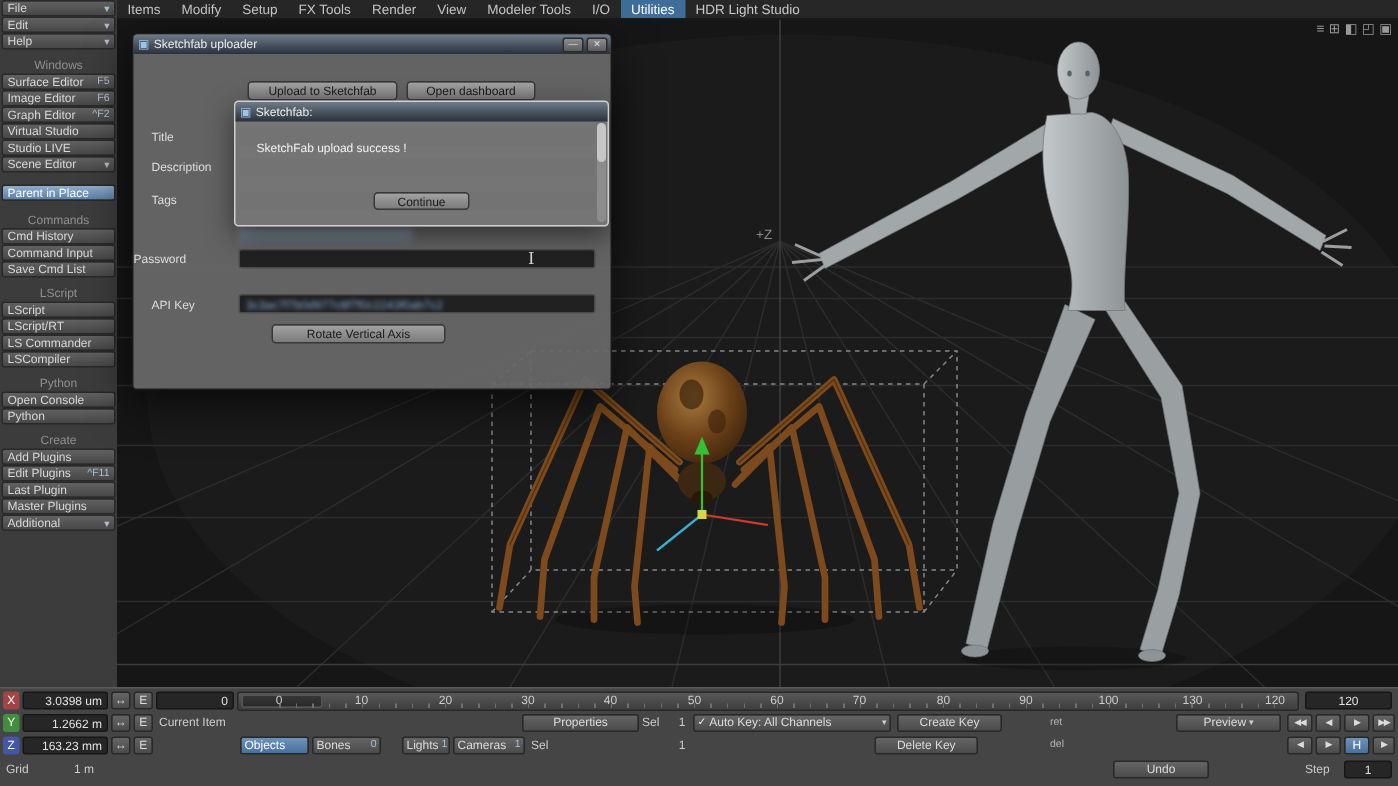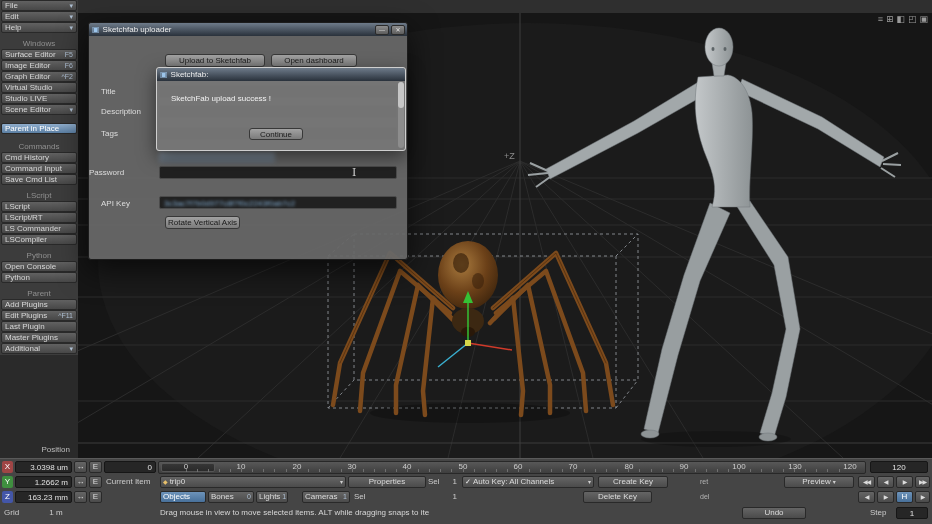--- a/index.html
+++ b/index.html
@@ -76,20 +76,32 @@
   .shortcut{color:#b5b5b5;font-size:7px}
   .lab{color:#cdcdcd}
   .arrow{font-size:6px;color:#cfcfcf}
   .tbtn{font-size:6px;letter-spacing:-1px}
 </style>
 </head>
 <body>
 
 <div class="app">
 
+  <div class="menubar">
+    <div class="menu-item">Items</div>
+    <div class="menu-item">Modify</div>
+    <div class="menu-item">Setup</div>
+    <div class="menu-item">FX Tools</div>
+    <div class="menu-item">Render</div>
+    <div class="menu-item">View</div>
+    <div class="menu-item">Modeler Tools</div>
+    <div class="menu-item">I/O</div>
+    <div class="menu-item active">Utilities</div>
+    <div class="menu-item">HDR Light Studio</div>
+  </div>
 
   <div class="sidebar">
     <div class="sb-btn">
       <span>File</span>
       <span class="key">▾</span>
     </div>
     <div class="sb-btn">
       <span>Edit</span>
       <span class="key">▾</span>
     </div>
@@ -152,40 +164,37 @@
     </div>
     <div class="gap6"></div>
     <div class="sb-label">Python</div>
     <div class="sb-btn">
       <span>Open Console</span>
     </div>
     <div class="sb-btn">
       <span>Python</span>
     </div>
     <div class="gap6"></div>
-    <div class="sb-label">Parent</div>
+    <div class="sb-label">Create</div>
     <div class="sb-btn">
       <span>Add Plugins</span>
     </div>
     <div class="sb-btn">
       <span>Edit Plugins</span>
       <span class="key">^F11</span>
     </div>
     <div class="sb-btn">
       <span>Last Plugin</span>
     </div>
     <div class="sb-btn">
       <span>Master Plugins</span>
     </div>
     <div class="sb-btn">
       <span>Additional</span>
       <span class="key">▾</span>
-    </div>
-    <div class="sb-dark">
-      <div class="pos-label">Position</div>
     </div>
   </div>
 
   <div class="viewport">
     <svg class="vp-svg" viewBox="0 0 854 445">
       <defs>
         <radialGradient id="abdo" cx="40%" cy="35%" r="75%">
           <stop offset="0" stop-color="#a87a3e"></stop>
             <stop offset="0.55" stop-color="#6b4018"></stop>
             <stop offset="1" stop-color="#39220c"></stop>
@@ -311,29 +320,29 @@
     <div class="dlg-input" style="top:62px"></div>
     <div class="dlg-input" style="top:82px"></div>
     <div class="dlg-input" style="top:104px"></div>
     <div class="blur-stub"></div>
     <div class="dlg-input" style="top:143px">
       <span class="ibeam" style="left:192px;top:0px">I</span>
     </div>
     <div class="dlg-input" style="top:173px">
       <span class="masked">3c3ac7f7b0d977c8f7f0c2243f0ab7c2</span>
     </div>
-    <div class="dlg-btn" style="left:76px;top:193px;width:75px">Rotate Vertical Axis</div>
+    <div class="dlg-btn" style="left:92px;top:193px;width:116px">Rotate Vertical Axis</div>
 
     <div class="popup">
       <div class="titlebar" style="height:13px">
         <span class="ic">▣</span>
         <span>Sketchfab:</span>
       </div>
       <div class="msg">SketchFab upload success !</div>
-      <div class="dlg-btn" style="left:92px;top:60px;width:54px;height:12px">Continue</div>
+      <div class="dlg-btn" style="left:92px;top:60px;width:64px;height:12px">Continue</div>
       <div class="popup-scroll">
           <i></i>
         </div>
     </div>
   </div>
 
   <div class="bp">
 
     <div class="axis cell" style="left:2px;top:2px;background:#a04545">X</div>
     <div class="field cell" style="left:15px;top:2px;width:57px;text-align:right">3.0398 um</div>
@@ -358,25 +367,20 @@
       <span class="tick" style="left:691px">120</span>
       <div class="ticks"></div>
     </div>
     <div class="field cell" style="left:870px;top:2px;width:58px;text-align:center">120</div>
 
     <div class="axis cell" style="left:2px;top:17px;background:#3f8f3f">Y</div>
     <div class="field cell" style="left:15px;top:17px;width:57px;text-align:right">1.2662 m</div>
     <div class="btn cell" style="left:74px;top:17px;width:13px">↔</div>
     <div class="btn cell" style="left:89px;top:17px;width:13px">E</div>
     <div class="cell lab" style="left:106px;top:17px">Current Item</div>
-    <div class="btn left cell" style="left:160px;top:17px;width:186px">
-      <span style="color:#e8c06a;font-size:6px">◆</span>
-      <span>trip0</span>
-      <span class="arrow" style="margin-left:auto">▾</span>
-    </div>
     <div class="btn cell" style="left:348px;top:17px;width:78px">Properties</div>
     <div class="cell lab" style="left:428px;top:17px">Sel</div>
     <div class="cell lab" style="left:447px;top:17px;width:10px;text-align:right">1</div>
     <div class="btn left cell" style="left:462px;top:17px;width:132px">
       <span style="color:#f0f0f0;font-size:7px">✓</span>
       <span>Auto Key: All Channels</span>
       <span class="arrow" style="margin-left:auto">▾</span>
     </div>
     <div class="btn cell" style="left:598px;top:17px;width:70px">Create Key</div>
     <div class="cell shortcut" style="left:700px;top:17px">ret</div>
@@ -393,38 +397,37 @@
     <div class="field cell" style="left:15px;top:32px;width:57px;text-align:right">163.23 mm</div>
     <div class="btn cell" style="left:74px;top:32px;width:13px">↔</div>
     <div class="btn cell" style="left:89px;top:32px;width:13px">E</div>
     <div class="btn blue left cell" style="left:160px;top:32px;width:46px">
       <span>Objects</span>
     </div>
     <div class="btn left cell" style="left:208px;top:32px;width:46px">
       <span>Bones</span>
       <span class="cnt">0</span>
     </div>
-    <div class="btn left cell" style="left:256px;top:32px;width:32px">
+    <div class="btn left cell" style="left:268px;top:32px;width:32px">
       <span>Lights</span>
       <span class="cnt">1</span>
     </div>
     <div class="btn left cell" style="left:302px;top:32px;width:48px">
       <span>Cameras</span>
       <span class="cnt">1</span>
     </div>
     <div class="cell lab" style="left:354px;top:32px">Sel</div>
     <div class="cell lab" style="left:447px;top:32px;width:10px;text-align:right">1</div>
     <div class="btn cell" style="left:583px;top:32px;width:69px">Delete Key</div>
     <div class="cell shortcut" style="left:700px;top:32px">del</div>
     <div class="btn cell tbtn" style="left:858px;top:32px;width:17px">◀</div>
     <div class="btn cell tbtn" style="left:877px;top:32px;width:17px">▶</div>
     <div class="btn blue cell" style="left:896px;top:32px;width:17px">H</div>
     <div class="btn cell tbtn" style="left:915px;top:32px;width:15px">▶</div>
 
     <div class="cell lab" style="left:4px;top:48px">Grid</div>
     <div class="cell lab" style="left:38px;top:48px;width:36px;text-align:center">1 m</div>
-    <div class="cell" style="left:160px;top:48px;width:570px;color:#d8d8d8;white-space:nowrap;overflow:hidden">Drag mouse in view to move selected items. ALT while dragging snaps to ite</div>
     <div class="btn cell" style="left:742px;top:48px;width:64px">Undo</div>
     <div class="cell lab" style="left:870px;top:48px">Step</div>
     <div class="field cell" style="left:896px;top:48px;width:32px;text-align:center">1</div>
   </div>
 
 </div>
 
 </body></html>

